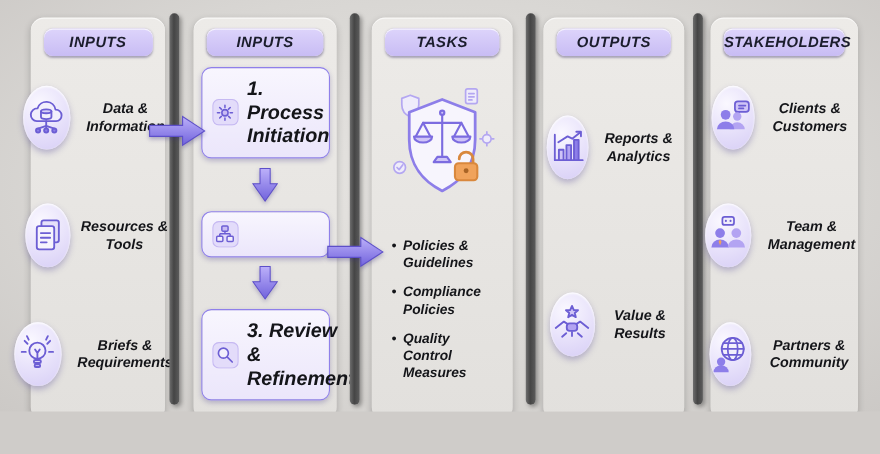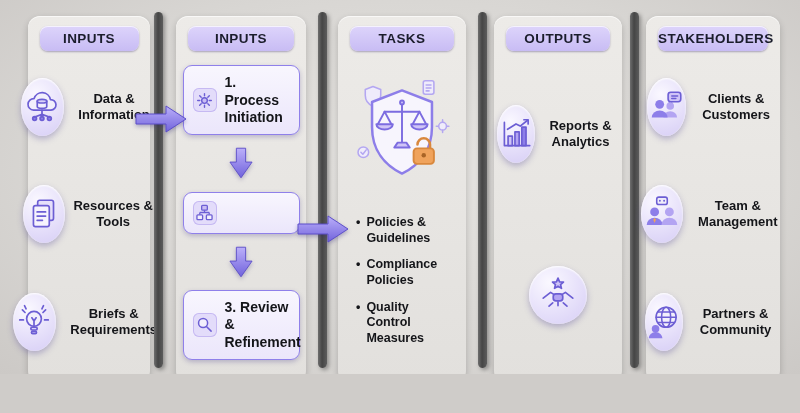--- a/index.html
+++ b/index.html
@@ -1,19 +1,19 @@
 <!DOCTYPE html>
 <html><head>
 <meta charset="utf-8">
 <style>
   * { margin:0; padding:0; box-sizing:border-box; }
   html,body { width:800px; height:413px; }
   body { font-family:"Liberation Sans", sans-serif; background:#cfccc9; }
   .canvas { position:relative; width:800px; height:374px; overflow:hidden;
-    background:radial-gradient(ellipse at 50% 45%, #e6e4e1 0%, #d8d6d3 62%, #ccc9c6 100%); }
+    background:radial-gradient(ellipse at 50% 45%, #e6e4e1 0%, #d8d6d3 62%, #ccc9c6 100%);font-style:italic; }
 
   .col { position:absolute; top:16px; bottom:-8px;
     background:linear-gradient(#edebe8, #e2e0dd);
     border-radius:12px;
     box-shadow:0 3px 7px rgba(0,0,0,.20), inset 0 1px 0 rgba(255,255,255,.65);
     display:flex; flex-direction:column; align-items:center; padding:10px 6px 0; }
 
   .pill { background:linear-gradient(#ddd4fb,#c8bcf4); color:#1b1d2c; font-weight:bold;
     font-size:13.5px; letter-spacing:.4px; text-align:center; width:90%; padding:5px 0;
     border-radius:8px; box-shadow:0 1px 2px rgba(40,30,90,.35), inset 0 1px 0 rgba(255,255,255,.7); }
@@ -33,21 +33,21 @@
 
   .steps { flex:1; width:100%; display:flex; flex-direction:column; align-items:center;
     justify-content:space-evenly; padding:2px 0 10px; }
   .task-box { display:flex; align-items:center; gap:8px;
     background:linear-gradient(#f8f6fe,#ebe6fb);
     border:1.5px solid #8f80ea; border-radius:9px; padding:8px 9px; width:117px;
     box-shadow:0 2px 5px rgba(60,50,130,.28); }
   .task-icon { width:24px; height:24px; border-radius:6px; background:#e3dcfa;
     display:flex; align-items:center; justify-content:center; flex:0 0 auto;
     box-shadow:inset 0 0 0 1px #c6b9f2; }
-  .task-label { font-size:14px; font-weight:bold; color:#141519; line-height:1.22; }
+  .task-label { font-size:18px; font-weight:bold; color:#141519; line-height:1.22; }
 
   .rules-icon { margin-top:22px; }
   .bullets { width:100%; display:flex; flex-direction:column; gap:11px;
     margin-top:22px; padding:0 6px 0 12px; }
   .bullet-line { display:flex; gap:6px; font-size:12.5px; font-weight:bold;
     color:#141519; line-height:1.25; }
   .dot { flex:0 0 auto; }
 
   .h-arrow { position:absolute; z-index:5; filter:drop-shadow(0 2px 2px rgba(50,40,120,.35)); }
   .down-arrow { filter:drop-shadow(0 2px 2px rgba(50,40,120,.3)); }
@@ -222,20 +222,21 @@
       </div>
       <div class="item">
         <div class="circle">
           <svg width="38" height="38" viewBox="0 0 36 36" fill="none" stroke="#6c5ed4" stroke-width="1.6" stroke-linecap="round" stroke-linejoin="round">
             <polygon points="18,2 19.5,5.5 23.2,5.7 20.4,8.1 21.3,11.7 18,9.7 14.7,11.7 15.6,8.1 12.8,5.7 16.5,5.5" fill="#cfc4f7"></polygon>
             <path d="M4 21 L11 15.5 L18 20 L25 15.5 L32 21"></path>
             <rect x="13.5" y="17" width="9" height="6.5" rx="2.5" fill="#b3a4f2"></rect>
             <path d="M13 25.5 L9.5 28.5 M23 25.5 L26.5 28.5 M18 24.5 V28"></path>
           </svg>
         </div>
+        <div class="label">Value &amp; Results</div>
       </div>
     </div>
   </section>
 
   <div class="divider" style="left:630px;"></div>
 
   <section class="col" style="left:646px;width:134px;">
     <div class="pill">STAKEHOLDERS</div>
     <div class="items">
       <div class="item">

